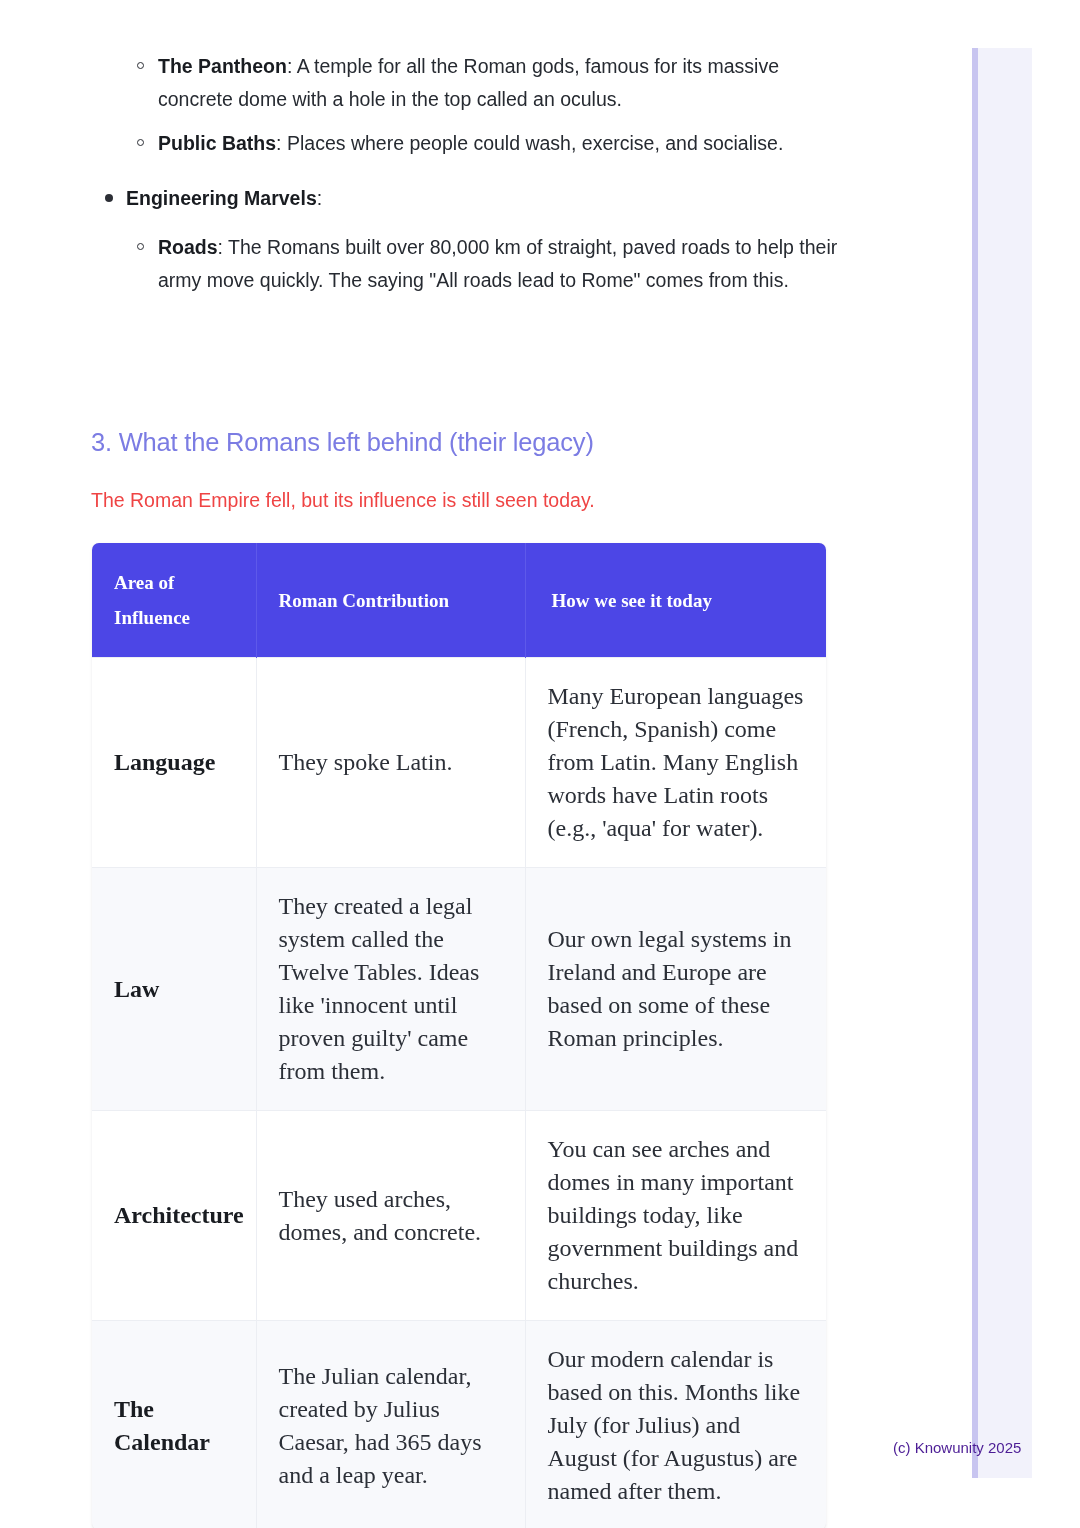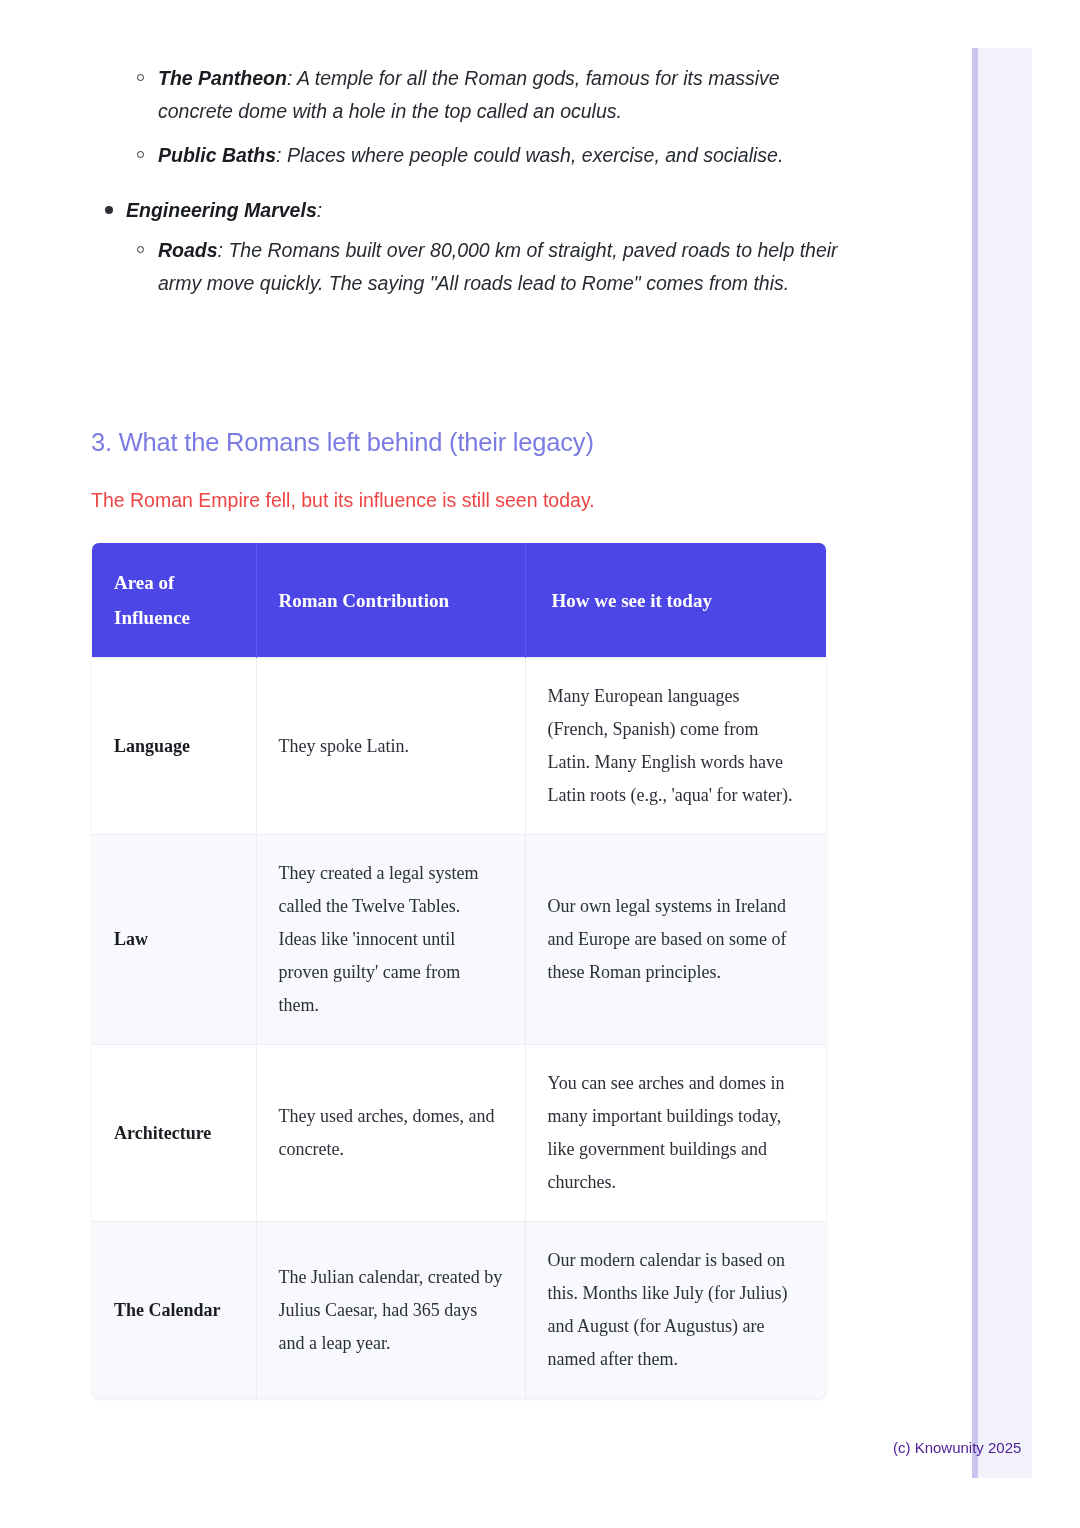--- a/index.html
+++ b/index.html
@@ -40,37 +40,36 @@
     left: 0;
     top: 0;
     width: 972px;
     height: 1528px;
   }
 
   
   .list-outer {
     position: absolute;
     left: 92px;
-    top: 62px;
+    top: 50px;
     width: 750px;
-    font-style: italic;
   }
   .li {
     position: relative;
     font-size: 19.5px;
     line-height: 33px;
     color: #262a31;
   }
   .li-sub {
     padding-left: 66px;
     margin-bottom: 11px;
   }
   .li-top {
     padding-left: 34px;
-    margin-bottom: 7px;
+    margin-bottom: 16px;
     margin-top: 22px;
   }
   .marker-hollow {
     position: absolute;
     left: 45px;
     top: 12px;
     width: 7px;
     height: 7px;
     border: 1.6px solid #2c2f36;
     border-radius: 50%;
@@ -136,21 +135,21 @@
     background: #4c46e6;
     color: #ffffff;
     font-size: 19px;
     font-weight: bold;
     line-height: 35px;
     height: 113px;
     border-right: 1px solid #5e59ea;
   }
   #legacy-table thead th:last-child { border-right: none; padding-left: 26px; }
   #legacy-table tbody td {
-    font-size: 18px;
+    font-size: 24px;
     line-height: 33px;
     color: #2b2f37;
     border-right: 1px solid #eceef3;
     border-top: 1px solid #eceef3;
   }
   #legacy-table tbody td:last-child { border-right: none; }
   #legacy-table tbody tr.row-alt td { background: #f8f9fc; }
   #legacy-table tbody tr.row-plain td { background: #ffffff; }
   #legacy-table tbody td.cell-area {
     font-weight: bold;

